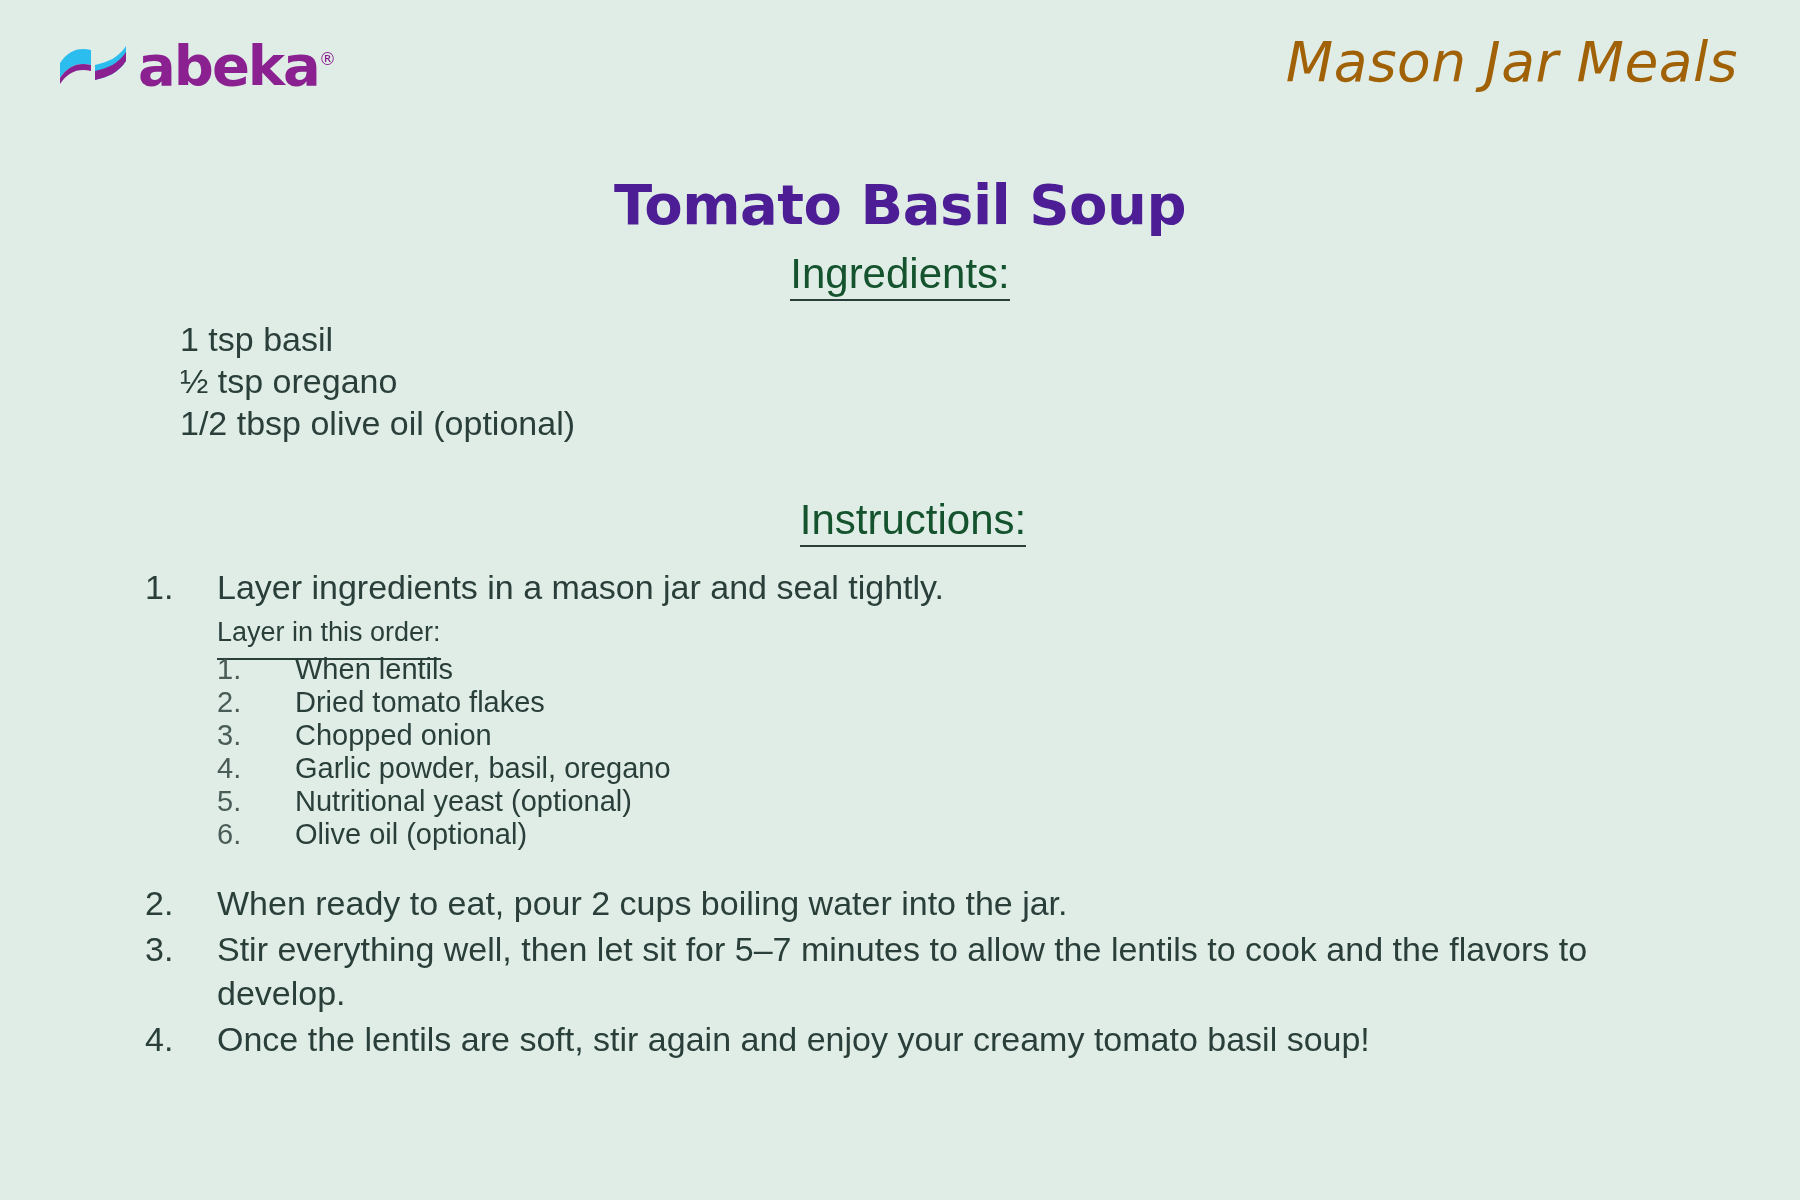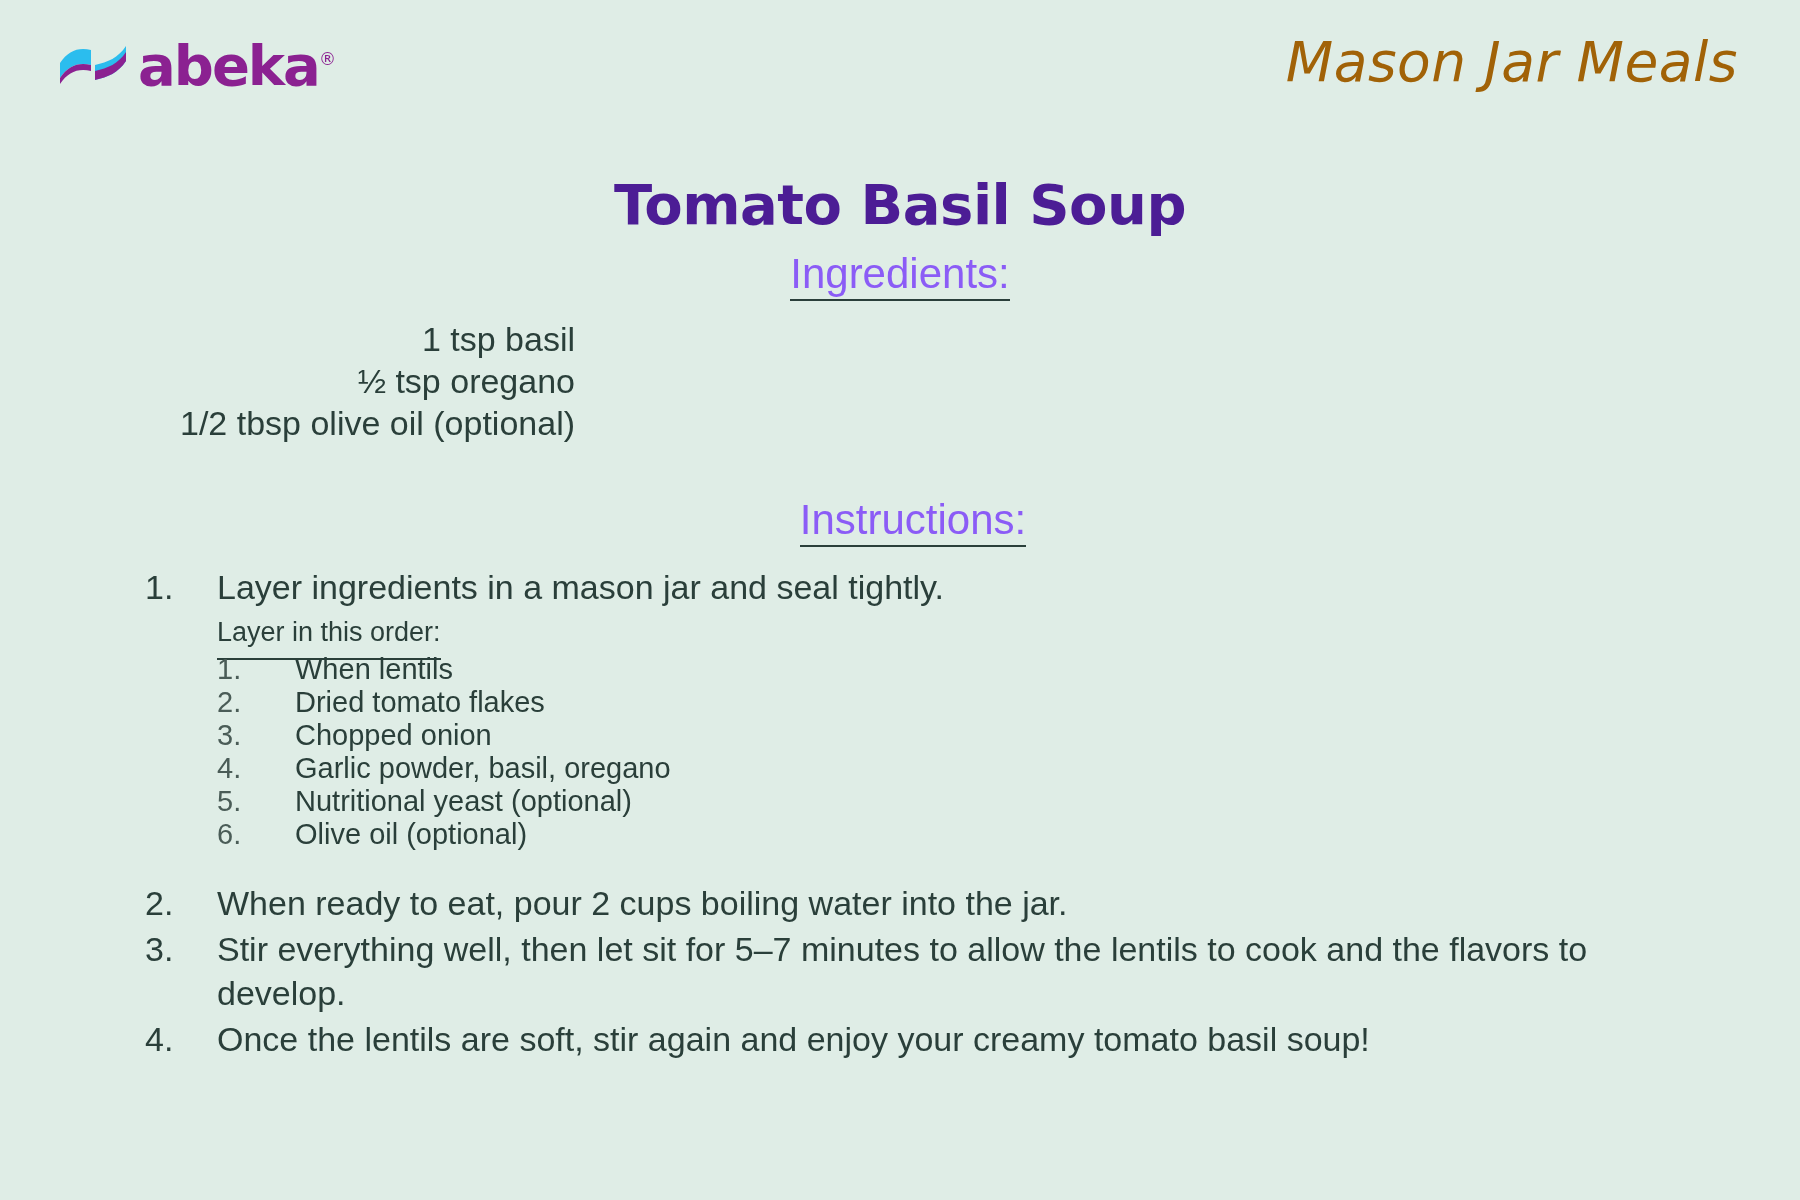--- a/index.html
+++ b/index.html
@@ -78,21 +78,21 @@
     font-weight: 700;
     letter-spacing: -0.5px;
     color: #4c1d95;
   }
 
   
   .section-heading {
     text-align: center;
     font-size: 42px;
     font-weight: 400;
-    color: #8b5cf6;
+    color: #14532d;
   }
   .section-heading span {
     border-bottom: 2px solid #2a3f3a;
     padding-bottom: 2px;
   }
   #ingredients-heading {
     position: absolute;
     top: 250px;
     left: 0;
     width: 1800px;
@@ -113,21 +113,21 @@
     width: 1800px;
     display: flex;
     justify-content: flex-start;
   }
   .ing-col {
     font-size: 34px;
     line-height: 42px;
     color: #2a3f3a;
   }
   .ing-col.left  { margin-left: 286px; width: 330px; }
-  .ing-col.right { margin-left: 180px; text-align: right; }
+  .ing-col.right { margin-left: 180px; }
   .ing-item { white-space: nowrap; }
 
   
   .instructions {
     position: absolute;
     top: 565px;
     left: 145px;
     width: 1520px;
   }
   .step {

